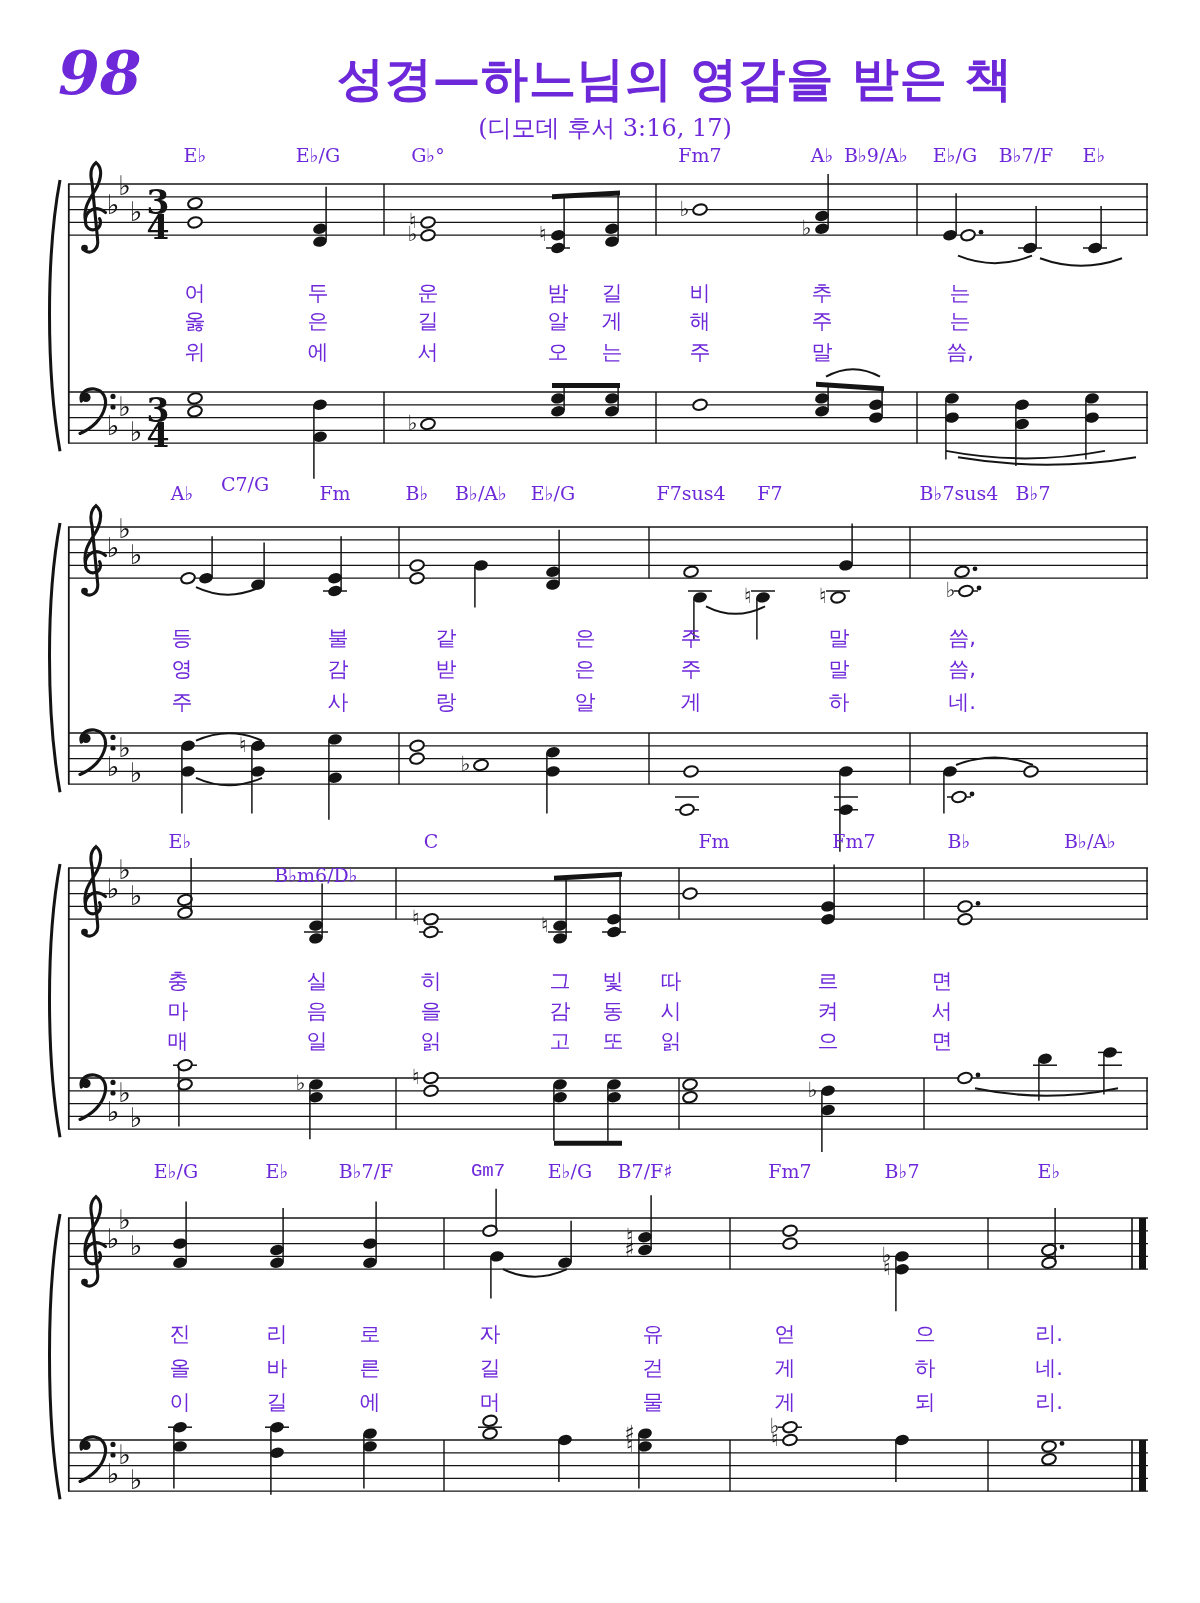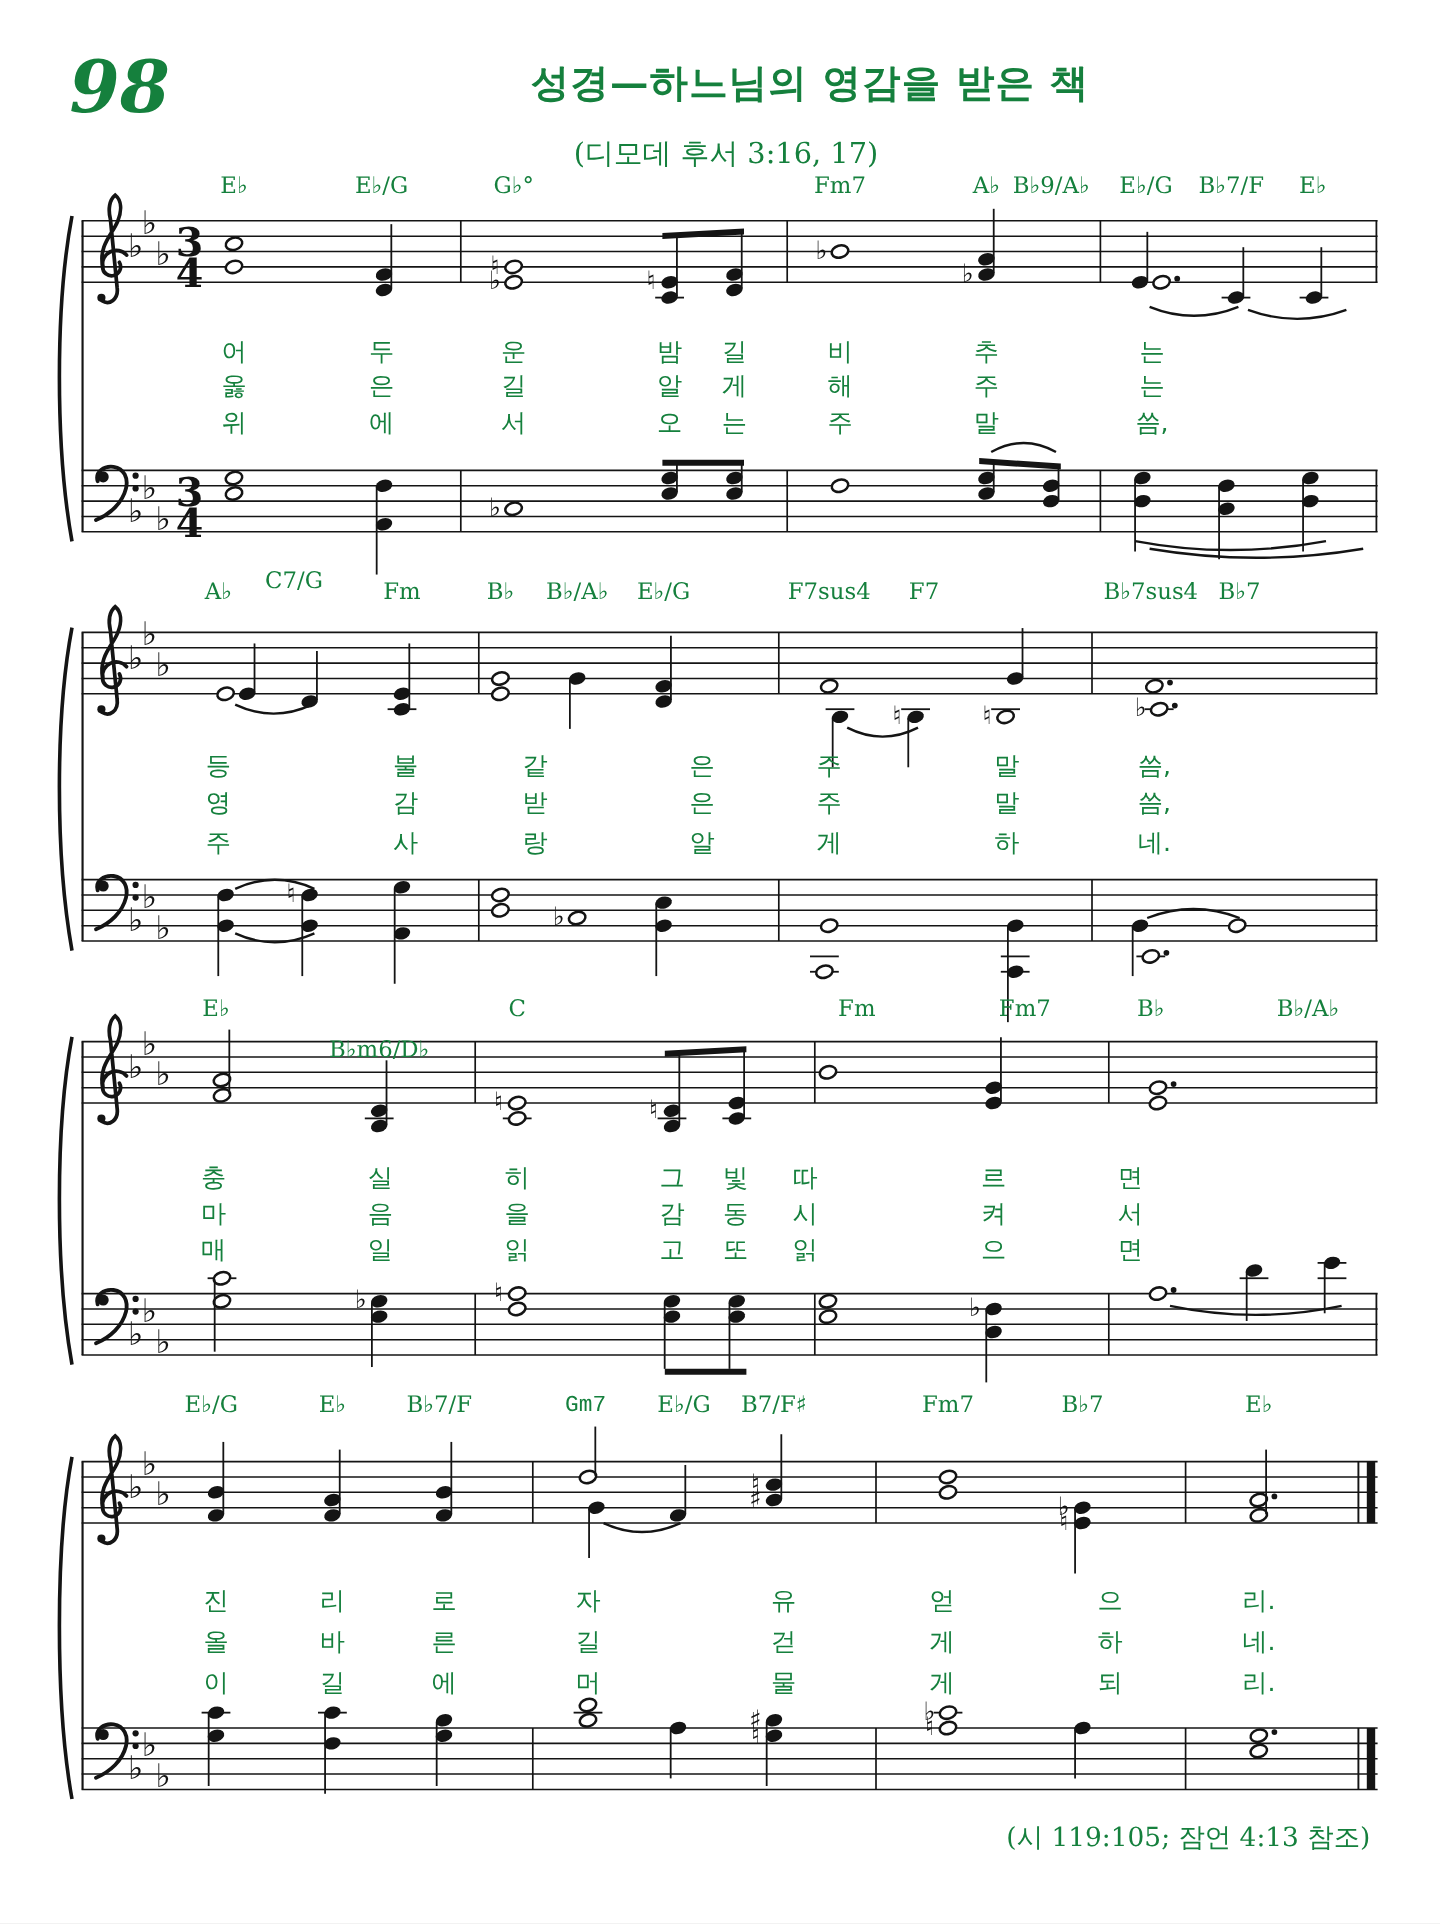--- a/index.html
+++ b/index.html
@@ -1,22 +1,22 @@
 <!DOCTYPE html>
 <html><head>
 <meta charset="utf-8">
 <style>
   html,body{margin:0;padding:0;background:#e8e8e8;}
   #page{position:relative;width:1200px;height:1603px;background:#ffffff;margin:0 auto;
-        font-family:"DejaVu Serif","Liberation Serif",serif;color:#15803d;overflow:hidden;}
+        font-family:"DejaVu Serif","Liberation Serif",serif;color:#6d28d9;overflow:hidden;}
   #notation{position:absolute;left:0;top:0;}
   .song-number{position:absolute;left:58px;top:38px;font-size:60px;font-weight:bold;font-style:italic;
                font-family:"DejaVu Serif","Liberation Serif",serif;}
   .song-title{position:absolute;left:170px;top:48px;width:1010px;text-align:center;
-              font-size:32px;font-weight:bold;font-family:"DejaVu Serif","Liberation Serif",serif;letter-spacing:1px;}
+              font-size:47px;font-weight:bold;font-family:"DejaVu Serif","Liberation Serif",serif;letter-spacing:1px;}
   .song-subtitle{position:absolute;left:0;top:112px;width:1210px;text-align:center;font-size:24px;}
   .footer-ref{position:absolute;right:58px;top:1516px;font-size:22px;}
   .chord{position:absolute;transform:translateX(-50%);font-size:19px;white-space:nowrap;
          font-family:"DejaVu Serif","Liberation Serif",serif;}
   .syll{position:absolute;transform:translateX(-50%);font-size:21px;white-space:nowrap;
         font-family:"DejaVu Sans","Liberation Sans",sans-serif;}
 </style>
 </head>
 <body>
 
@@ -570,14 +570,13 @@
       <div class="syll" style="left: 1049px; top: 1354px;">네.</div>
       <div class="syll" style="left: 180px; top: 1388px;">이</div>
       <div class="syll" style="left: 277px; top: 1388px;">길</div>
       <div class="syll" style="left: 370px; top: 1388px;">에</div>
       <div class="syll" style="left: 490px; top: 1388px;">머</div>
       <div class="syll" style="left: 653px; top: 1388px;">물</div>
       <div class="syll" style="left: 785px; top: 1388px;">게</div>
       <div class="syll" style="left: 925px; top: 1388px;">되</div>
       <div class="syll" style="left: 1049px; top: 1388px;">리.</div>
     </div>
-  <div class="footer-ref">(시 119:105; 잠언 4:13 참조)</div>
 </div>
 
 </body></html>

